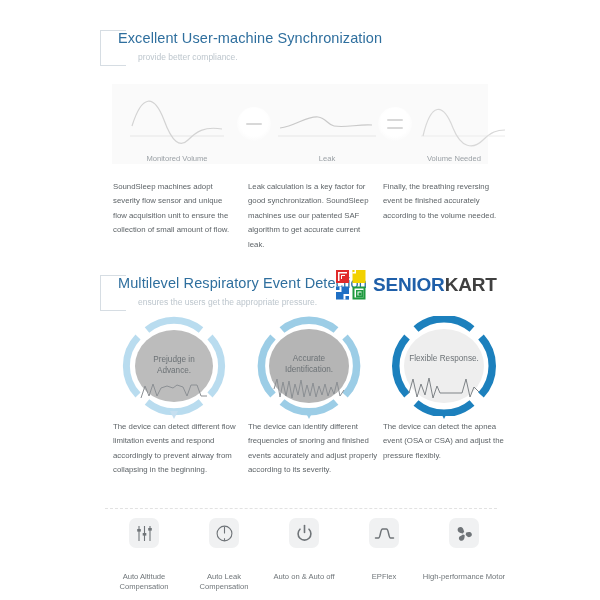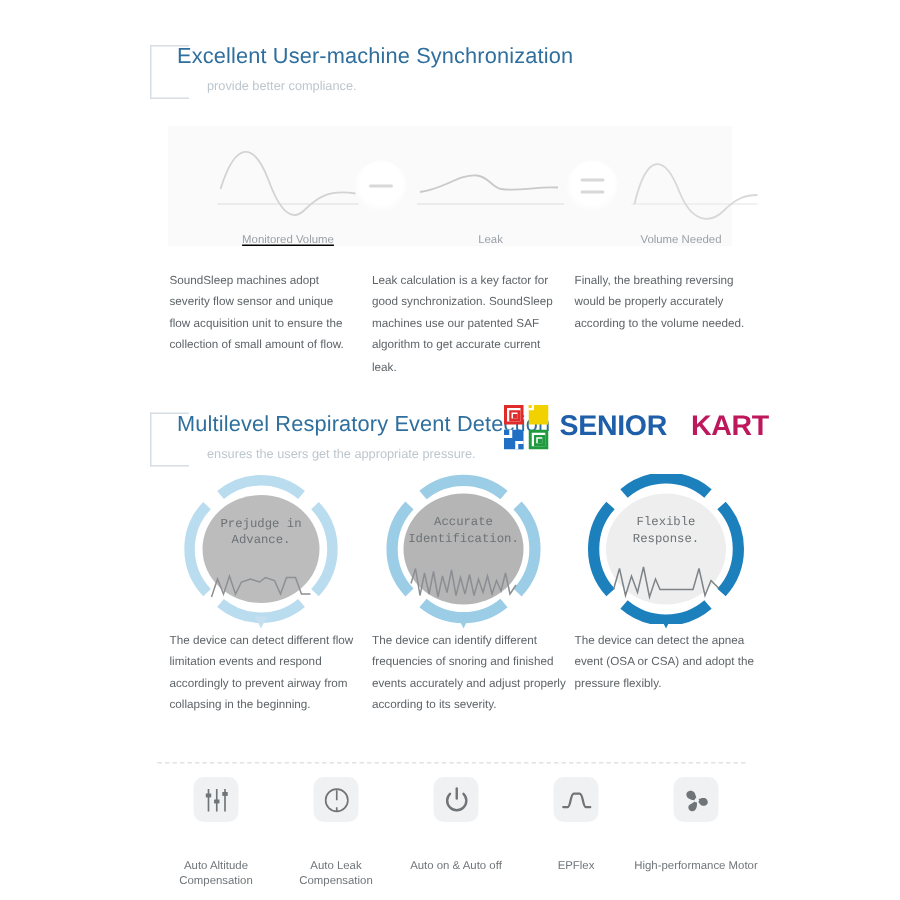--- a/index.html
+++ b/index.html
@@ -44,21 +44,21 @@
   .col{position:absolute;width:124px;font-size:7.8px;line-height:1.85;color:#5e6468;}
 
   
   .circ-wrap{position:absolute;width:112px;height:100px;}
   .arcs{position:absolute;left:0;top:0;}
   .disc{
     position:absolute;border-radius:50%;
     display:flex;flex-direction:column;align-items:center;
   }
   .disc-label{
-    margin-top:15px;font-size:8.2px;line-height:1.32;color:#6c7276;text-align:center;width:74px;font-family:Liberation Mono, monospace;
+    margin-top:25px;font-size:8.2px;line-height:1.32;color:#6c7276;text-align:center;width:74px;
   }
   .disc-wave{position:absolute;left:0;top:46px;width:100%;}
   .down-arrow{position:absolute;}
 
   
   .divider{
     position:absolute;left:105px;top:508px;width:392px;height:0;
     border-top:1px dashed #e2e2e2;
   }
   .feat{position:absolute;width:84px;text-align:center;}
@@ -66,36 +66,36 @@
     width:30px;height:30px;margin:0 auto;border-radius:7px;background:#f0f1f2;
     display:flex;align-items:center;justify-content:center;
   }
   .feat-cap{margin-top:24px;font-size:7.6px;line-height:1.35;color:#6f7579;}
 
   
   .logo{position:absolute;left:336px;top:270px;display:flex;align-items:center;}
   .logo-mark{width:30px;height:30px;position:relative;margin-right:7px;}
   .logo-text{font-size:19px;font-weight:bold;letter-spacing:-.2px;white-space:nowrap;}
   .lt-a{color:#1f5fa9;}
-  .lt-b{color:#be185d;margin-left:16px;}
+  .lt-b{color:#404040;}
 </style>
 </head>
 <body>
 
 <div class="page">
 
   <div class="section-head" style="left:100px;top:30px;width:300px;height:40px;">
     <div class="bracket"></div>
     <div class="sec-title">Excellent User-machine Synchronization</div>
     <div class="sec-sub">provide better compliance.</div>
   </div>
 
   <div class="wavepanel">
 
-    <div class="wp-item" style="left:25px;top:12px;width:110px;text-decoration:underline;">
+    <div class="wp-item" style="left:10px;top:12px;width:110px;">
       <svg width="110" height="52" viewBox="0 0 110 52">
         <line x1="8" y1="40" x2="102" y2="40" stroke="#e6e6e6" stroke-width="1"></line>
         <path d="M10 30 C20 -2, 32 -2, 42 24 C50 46, 58 52, 66 44 C74 36, 82 30, 100 33" fill="none" stroke="#d3d3d3" stroke-width="1.2"></path>
       </svg>
       <div class="wp-cap">Monitored Volume</div>
     </div>
 
     <div class="op-circle" style="left:125px;top:23px;">
       <div class="op-bar" style="left:9px;top:16px;width:16px;height:2.4px;"></div>
     </div>
@@ -117,21 +117,21 @@
       <svg width="92" height="52" viewBox="0 0 92 52">
         <line x1="4" y1="40" x2="88" y2="40" stroke="#ececec" stroke-width="1"></line>
         <path d="M6 40 C14 6, 26 6, 36 32 C44 52, 56 54, 66 44 C74 36, 80 34, 88 34" fill="none" stroke="#d8d8d8" stroke-width="1.2"></path>
       </svg>
       <div class="wp-cap" style="width:92px;">Volume Needed</div>
     </div>
   </div>
 
   <div class="col" style="left:113px;top:180px;">SoundSleep machines adopt severity flow sensor and unique flow acquisition unit to ensure the collection of small amount of flow.</div>
   <div class="col" style="left:248px;top:180px;">Leak calculation is a key factor for good synchronization. SoundSleep machines use our patented SAF algorithm to get accurate current leak.</div>
-  <div class="col" style="left:383px;top:180px;">Finally, the breathing reversing would be properly accurately according to the volume needed.</div>
+  <div class="col" style="left:383px;top:180px;">Finally, the breathing reversing event be finished accurately according to the volume needed.</div>
 
   <div class="section-head" style="left:100px;top:275px;width:240px;height:40px;">
     <div class="bracket"></div>
     <div class="sec-title">Multilevel Respiratory Event Detection</div>
     <div class="sec-sub">ensures the users get the appropriate pressure.</div>
   </div>
 
   <div class="logo">
     <div class="logo-mark">
       <svg width="30" height="30" viewBox="0 0 30 30">
@@ -219,21 +219,21 @@
         <path d="M5 18 L9 4 L13 22 L17 9 L21 20 L25 3 L29 23 L33 11 L36 18 L58 18 L62 4 L66 22 L70 12 L75 17" fill="none" stroke="#7e8387" stroke-width="1"></path>
       </svg>
     </div>
     <svg class="down-arrow" style="left:50px;top:93px;" width="12" height="12" viewBox="0 0 12 12">
       <path d="M2 2 L10 2 L6 10 Z" fill="#1c80bd"></path>
     </svg>
   </div>
 
   <div class="col" style="left:113px;top:420px;">The device can detect different flow limitation events and respond accordingly to prevent airway from collapsing in the beginning.</div>
   <div class="col" style="left:248px;top:420px;width:130px;">The device can identify different frequencies of snoring and finished events accurately and adjust properly according to its severity.</div>
-  <div class="col" style="left:383px;top:420px;width:122px;">The device can detect the apnea event (OSA or CSA) and adopt the pressure flexibly.</div>
+  <div class="col" style="left:383px;top:420px;width:122px;">The device can detect the apnea event (OSA or CSA) and adjust the pressure flexibly.</div>
 
   <div class="divider"></div>
 
   <div class="feat" style="left:102px;top:518px;">
     <div class="feat-ico">
       <svg width="19" height="19" viewBox="0 0 19 19">
         <g stroke="#6f7478" stroke-width="1.1">
           <line x1="4" y1="2" x2="4" y2="17"></line>
           <line x1="9.5" y1="2" x2="9.5" y2="17"></line>
           <line x1="15" y1="2" x2="15" y2="17"></line>

